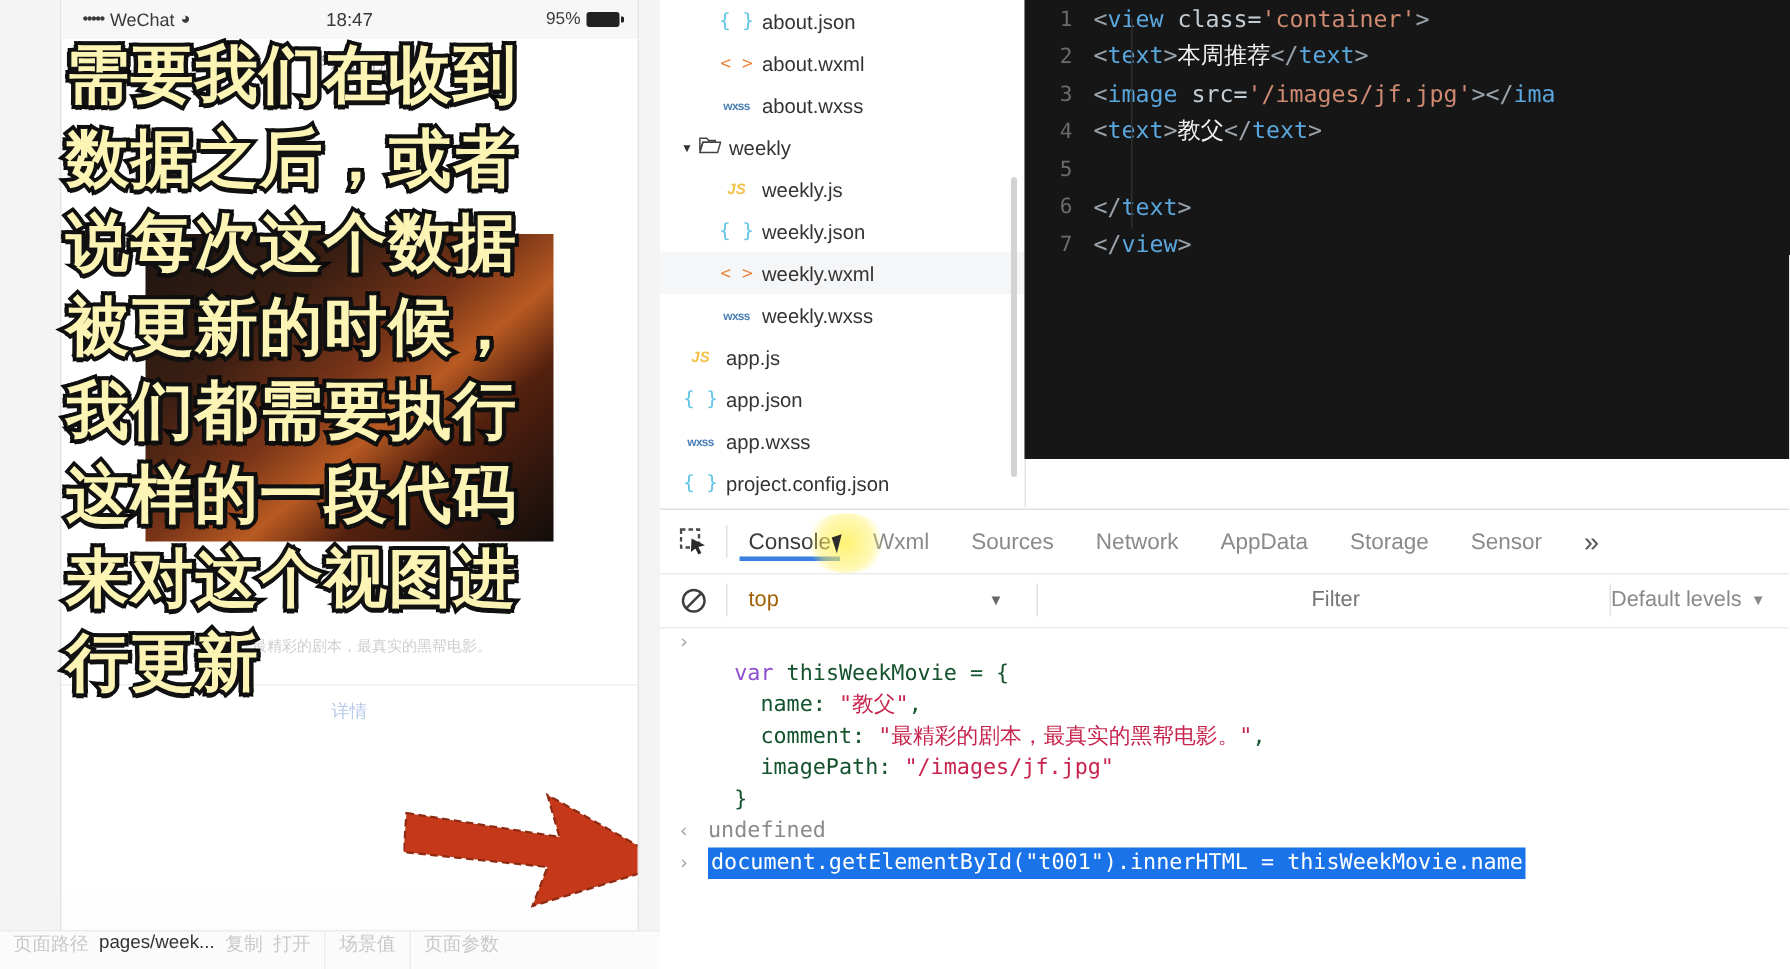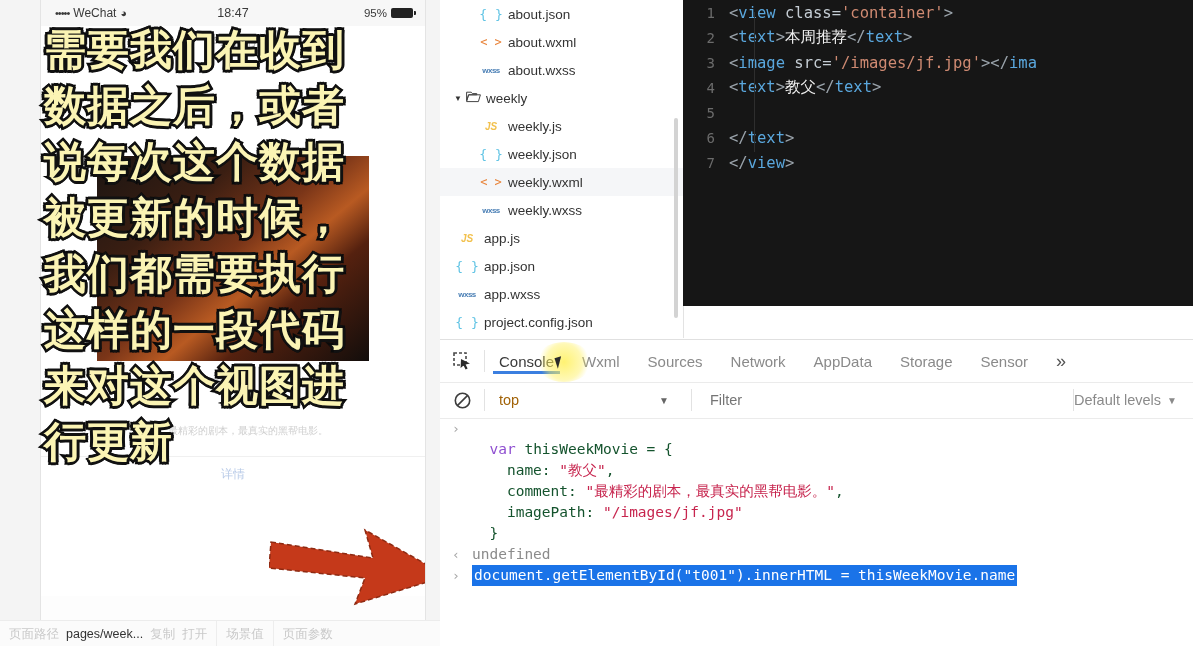--- a/index.html
+++ b/index.html
@@ -38,21 +38,21 @@
   
   #subs{position:absolute;left:44px;top:22px;width:370px;z-index:40;pointer-events:none;}
   #subs .line{font-family:"DejaVu Sans",sans-serif;font-weight:bold;font-size:42px;line-height:56px;
       color:#fbf4b4;letter-spacing:1px;white-space:nowrap;
       -webkit-text-stroke:5px #0a0a0a;paint-order:stroke fill;
       text-shadow:0 3px 0 #111,3px 0 0 #111,-3px 0 0 #111,0 -3px 0 #111;}
 
   
   #sim-bottombar{position:absolute;left:0;top:620px;width:440px;height:26px;background:#fbfbfb;
                  border-top:1px solid #ececec;display:flex;align-items:center;font-size:12.5px;color:#c9c9c9;}
-  .bb-cell{height:26px;display:flex;align-items:center;gap:7px;padding:0 9px;}
+  .bb-cell{height:26px;display:flex;gap:7px;padding:0 9px;}
   .bb-sep{width:1px;height:26px;background:#ededed;}
   .bb-dark{color:#333;font-family:"Liberation Sans",sans-serif;}
 
   
   #filetree{position:absolute;left:440px;top:0;width:243px;height:338px;background:#fff;
             border-right:1px solid #e3e3e3;overflow:hidden;font-size:13.5px;color:#333;}
   .ft-row{height:28px;display:flex;align-items:center;white-space:nowrap;}
   .ft-row.selected{background:#f5f6f8;}
   .ft-ico{width:34px;flex:none;text-align:center;font-size:10px;font-weight:bold;}
   .ico-json{color:#5fc3e4;font-size:13px;font-weight:normal;font-family:"DejaVu Sans Mono",monospace;}
@@ -93,21 +93,21 @@
   .dt-tab.active:after{content:"";position:absolute;left:8px;right:8px;bottom:8px;height:3px;background:#3b7fe0;}
   #cursor-glow{position:absolute;left:96px;top:2px;width:56px;height:40px;border-radius:50%;
                background:radial-gradient(circle,rgba(255,240,90,.85) 0%,rgba(255,240,90,.45) 52%,rgba(255,240,90,0) 72%);}
   #cursor-pt{position:absolute;left:116px;top:17px;width:0;height:0;
              border-left:7px solid #2b2b2b;border-bottom:11px solid transparent;transform:rotate(-18deg);}
   #dt-filterbar{position:absolute;left:0;top:42px;width:753px;height:36px;display:flex;align-items:center;
                 border-bottom:1px solid #ebebeb;font-size:14.5px;color:#777;}
   #dt-clear{width:44px;flex:none;display:flex;align-items:center;justify-content:center;}
   #dt-ctx{width:160px;padding-left:14px;color:#a16207;}
   #dt-caret1{color:#666;font-size:10px;}
-  #dt-filter{padding-left:18px;color:#9a9a9a;flex:1;}
+  #dt-filter{padding-left:18px;color:#9a9a9a;flex:1;text-align:center;}
   #dt-levels{padding-right:16px;color:#8a8a8a;display:flex;align-items:center;gap:6px;}
 
   #dt-console{position:absolute;left:0;top:78px;width:753px;height:229px;overflow:hidden;
               font-family:"DejaVu Sans Mono",monospace;font-size:14.5px;}
   .cn-row{display:flex;align-items:flex-start;min-height:21px;}
   .cn-marker{width:32px;flex:none;text-align:center;color:#a6a6a6;font-size:13px;line-height:21px;}
   .cn-body{line-height:21px;white-space:pre;}
   .kw{color:#8f4fd1;}
   .plain{color:#14532d;}
   .str{color:#c7254e;}

